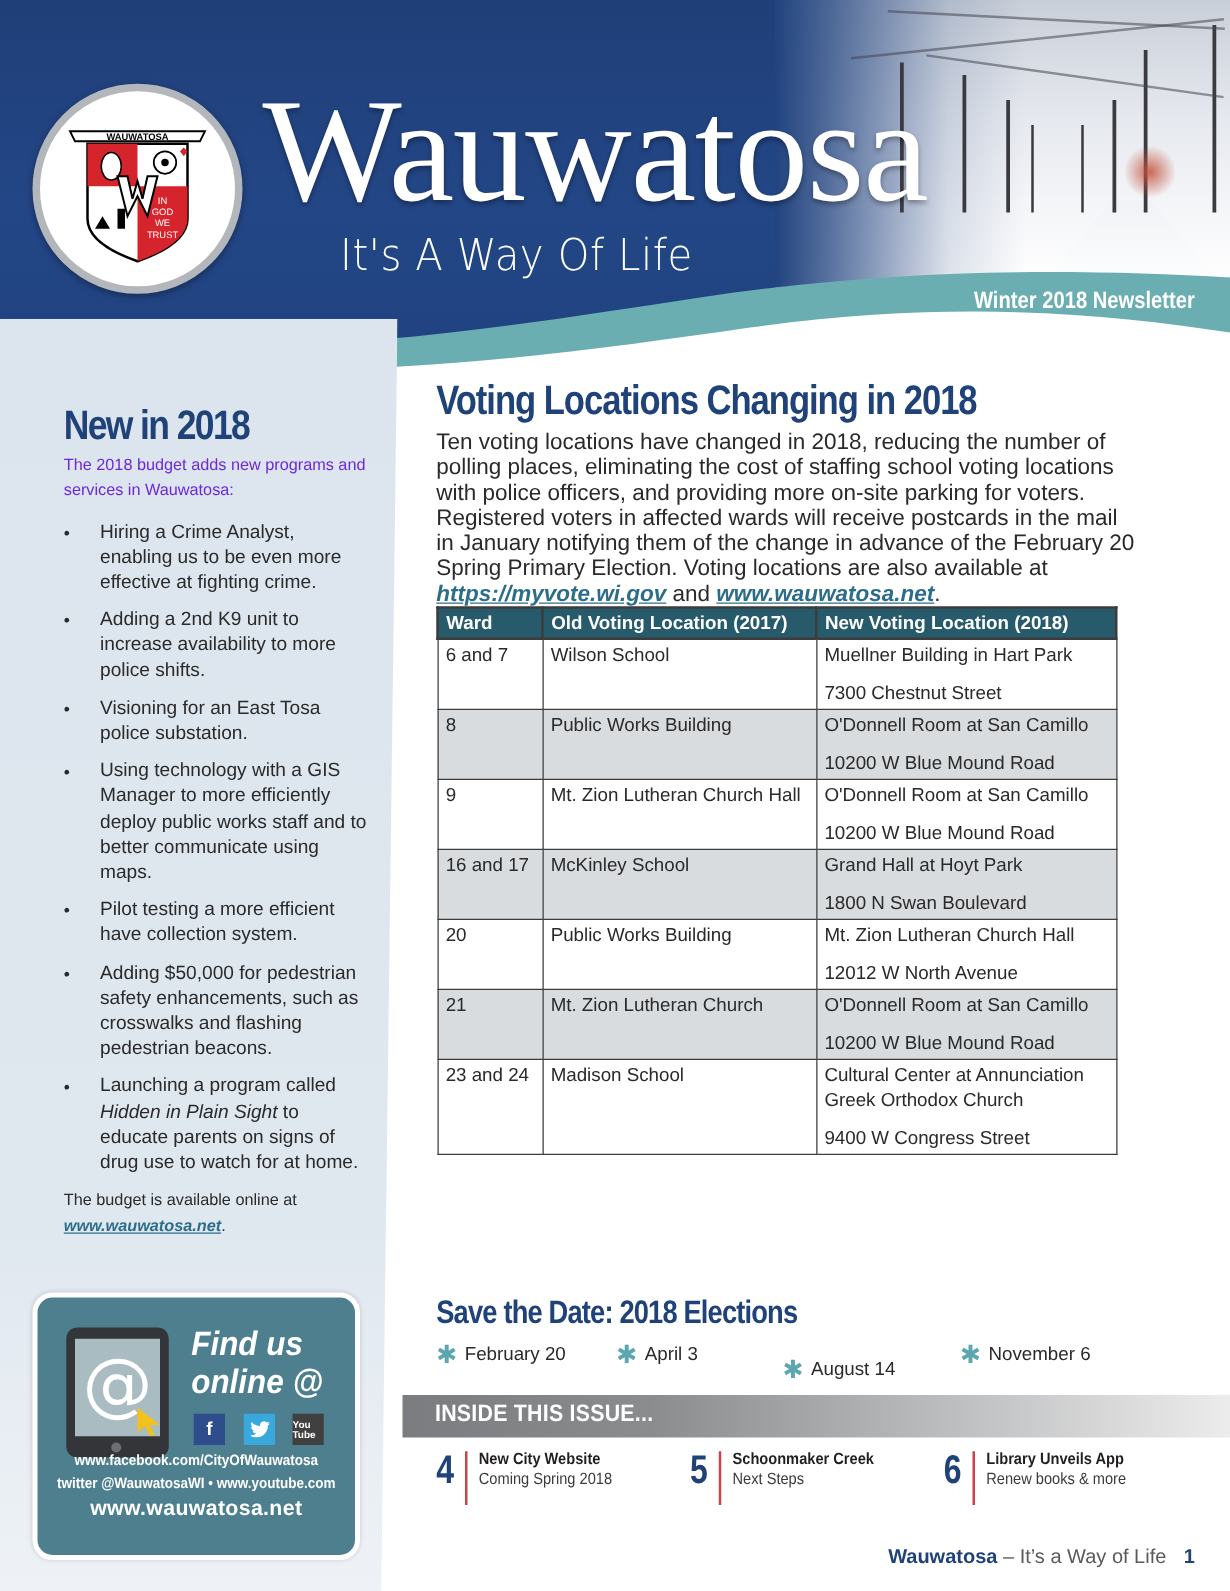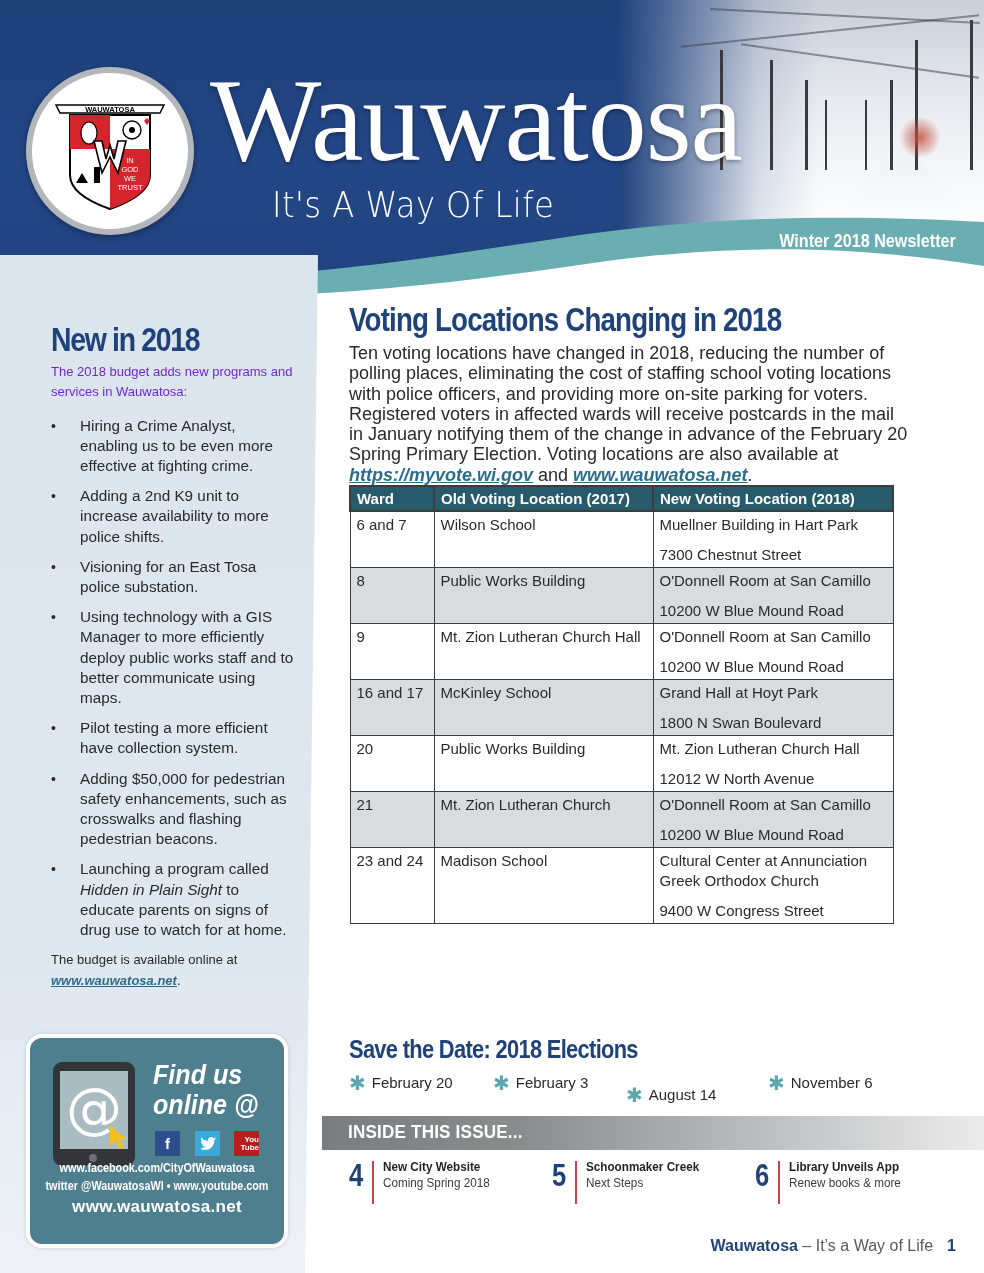--- a/index.html
+++ b/index.html
@@ -75,21 +75,21 @@
   }
   .tablet { position: absolute; left: 23px; top: 24px; width: 82px; height: 104px; background: #333538; border-radius: 9px; }
   .tablet-screen { position: absolute; left: 7px; top: 9px; width: 68px; height: 78px; background: #a9bcc2; }
   .tablet-at { position: absolute; left: 0; top: 4px; width: 68px; text-align: center; font-size: 56px; color: #ffffff; font-family: "DejaVu Sans", sans-serif; line-height: 66px; }
   .tablet-btn { position: absolute; left: 36px; top: 92px; width: 8px; height: 8px; border-radius: 50%; background: #6b6e72; }
   .cursor { position: absolute; left: 55px; top: 62px; }
   .find-title { position: absolute; left: 123px; top: 22px; color: #ffffff; font-weight: bold; font-style: italic; font-size: 27px; line-height: 30px; transform: scaleX(0.93); transform-origin: left; }
   .soc-icon { position: absolute; top: 93px; width: 25px; height: 25px; display: flex; align-items: center; justify-content: center; color: #fff; font-weight: bold; font-size: 15px; }
   .soc-fb { left: 125px; background: #2d4d8c; }
   .soc-tw { left: 165px; background: #38a8dd; }
-  .soc-yt { left: 204px; background: #b91c1c; font-size: 8px; line-height: 8px; text-align: right; }
+  .soc-yt { left: 204px; background: #404040; font-size: 8px; line-height: 8px; text-align: left; }
   .soc-lines { position: absolute; left: 0; top: 121px; width: 100%; text-align: center; color: #ffffff; font-weight: bold; }
   .soc-line1 { font-size: 12px; line-height: 18px; transform: scaleX(0.9); }
   .soc-line2 { font-size: 12px; line-height: 18px; transform: scaleX(0.9); }
   .soc-line3 { font-size: 17px; line-height: 24px; letter-spacing: 0.3px; }
 
   
   .main { position: absolute; left: 349px; top: 300px; width: 560px; }
   .main h1 {
     font-family: "Liberation Sans", sans-serif; font-weight: bold; color: #1f4279; font-size: 33px;
     line-height: 40px; letter-spacing: -1px; transform: scaleX(0.84); transform-origin: left; white-space: nowrap;
@@ -272,21 +272,21 @@
       <td class="c2">Madison School</td>
       <td><span>Cultural Center at Annunciation Greek Orthodox Church</span><span class="addr">9400 W Congress Street</span></td>
     </tr>
   </tbody>
 </table>
 
 <div class="save-date">
   <h3>Save the Date: 2018 Elections</h3>
   <div class="dates">
     <div class="date-item" style="left:0;"><span class="star">✱</span><span>February 20</span></div>
-    <div class="date-item" style="left:144px;"><span class="star">✱</span><span>February 3</span></div>
+    <div class="date-item" style="left:144px;"><span class="star">✱</span><span>April 3</span></div>
     <div class="date-item" style="left:277px;margin-top:12px;"><span class="star">✱</span><span>August 14</span></div>
     <div class="date-item" style="left:419px;"><span class="star">✱</span><span>November 6</span></div>
   </div>
 </div>
 
 <div class="inside-bar">
   <span>INSIDE THIS ISSUE...</span>
 </div>
 
 <div class="issue" style="left:349px;">

